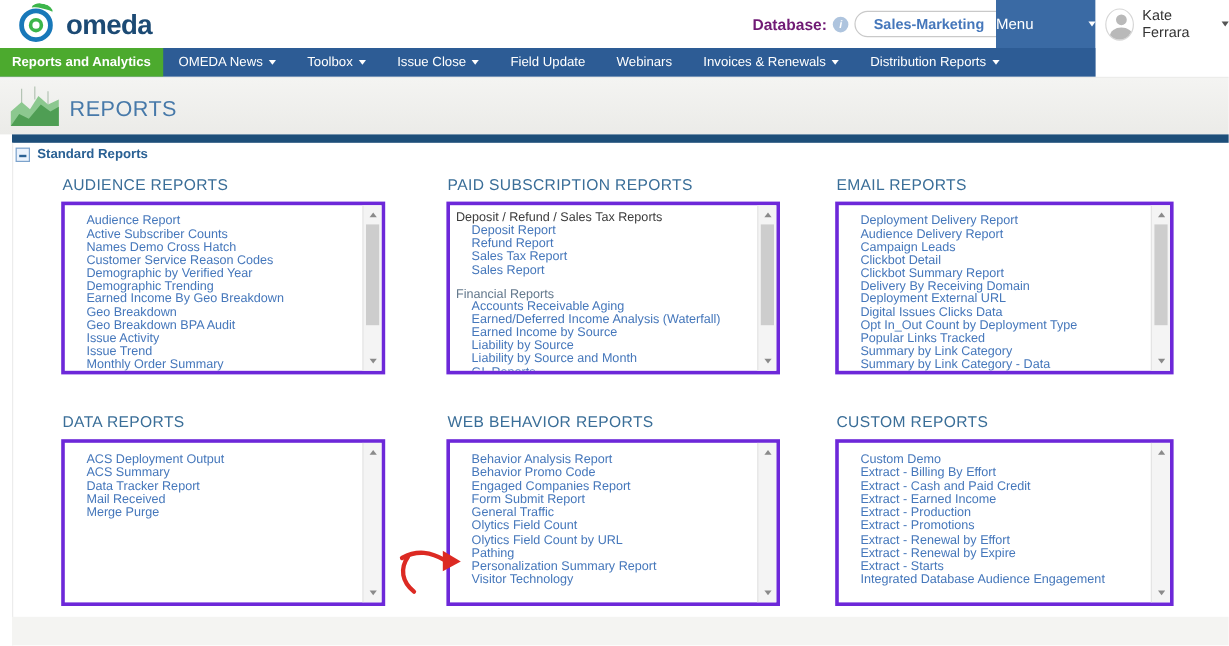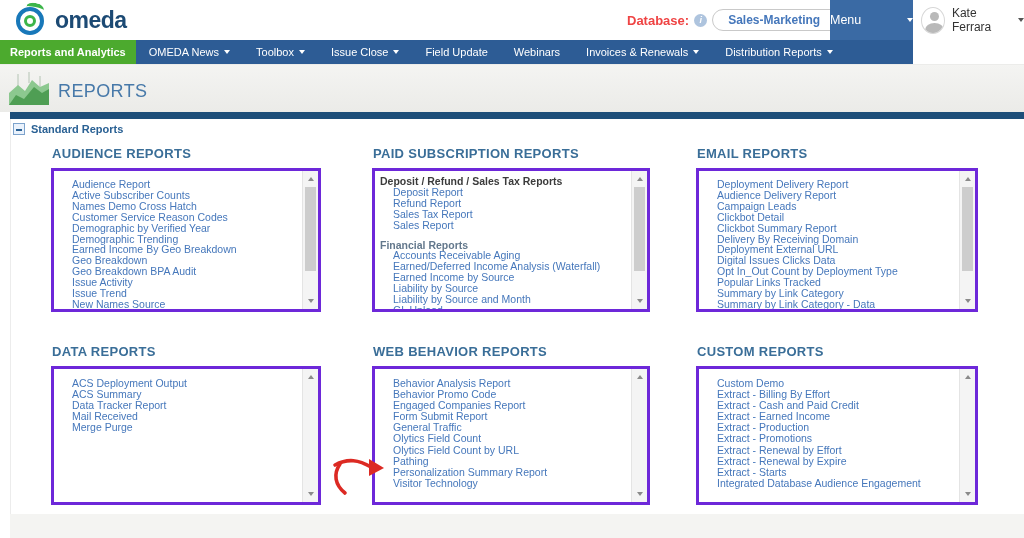--- a/index.html
+++ b/index.html
@@ -12,21 +12,21 @@
   
   .header { position:absolute; top:0; left:0; width:1024px; height:40px; background:#fff; }
   .logo { position:absolute; left:14px; top:3px; height:34px; display:flex; align-items:center; gap:7px; }
   .logo-icon { position:relative; width:34px; height:34px; }
   .ring-outer { position:absolute; left:2px; top:4px; width:28px; height:28px; border:4px solid #1878b9; border-radius:50%; }
   .ring-inner { position:absolute; left:10px; top:12px; width:12px; height:12px; border:3px solid #3cb54a; border-radius:50%; }
   .swoosh { position:absolute; top:0px; left:12px; width:18px; height:11px; border-radius:50%;
             border-top:4px solid #3cb54a; transform:rotate(12deg); }
   .logo-text { font-size:23px; font-weight:700; color:#1c4a74; letter-spacing:-0.5px; }
   .db { position:absolute; left:627px; top:8px; height:24px; display:flex; align-items:center; gap:5px; }
-  .db-label { font-size:13px; font-weight:700; color:#ef4444; }
+  .db-label { font-size:13px; font-weight:700; color:#701a75; }
   .info-icon { width:13px; height:13px; border-radius:50%; background:#aec4de; color:#fff;
                font-size:9px; font-weight:700; font-style:italic; text-align:center; line-height:13px; }
   .info-icon::after { content:"i"; }
   .db-pill { width:143px; height:22px; border:1px solid #c9c9c9; border-radius:11px; background:#fff;
              color:#4577bb; font-weight:700; font-size:12px; padding-left:15px; outline:none;
              font-family:"Liberation Sans", sans-serif; }
   .menu-block { position:absolute; left:830px; top:0; width:83px; height:40px; background:#3a6aa4;
                 color:#fff; display:flex; align-items:center; justify-content:space-between; gap:6px;
                 font-size:12.5px; cursor:pointer; }
   .user { position:absolute; left:913px; top:0; width:111px; height:40px; background:#fff;
@@ -61,29 +61,29 @@
   .collapse-box::after { content:""; position:absolute; left:2px; top:5px; width:6px; height:1.5px; background:#2a6194; }
   .std-label { font-size:11px; font-weight:700; color:#2a6194; }
   
   .panel { position:absolute; }
   .p1 { left:51px;  top:146px; width:270px; }
   .p2 { left:372px; top:146px; width:278px; }
   .p3 { left:696px; top:146px; width:282px; }
   .p4 { left:51px;  top:344px; width:270px; }
   .p5 { left:372px; top:344px; width:278px; }
   .p6 { left:696px; top:344px; width:282px; }
-  .panel-title { font-size:13px; font-weight:700; color:#3a6e98; letter-spacing:.3px; margin:0 0 7px 1px; }
+  .panel-title { font-size:13px; font-weight:400; color:#3a6e98; letter-spacing:.3px; margin:0 0 7px 1px; }
   .listbox { position:relative; height:144px; border:3px solid #6d28d9; background:#fff; overflow:hidden; }
   .p4 .listbox, .p5 .listbox, .p6 .listbox { height:139px; }
   .list { padding:8px 20px 0 18px; font-size:10.5px; line-height:10.9px; }
   .p2 .list { padding-top:5px; }
   .p4 .list, .p5 .list, .p6 .list { padding-top:9px; line-height:11.1px; }
   .row { white-space:nowrap; }
   .row.link { color:#4577bb; cursor:pointer; }
-  .row.group { color:#3b3b3b; margin-left:-13px;font-weight:bold; }
+  .row.group { color:#3b3b3b; margin-left:-13px; }
   .row.group.muted { color:#63788c; }
   .row.spacer { height:9px; }
   
   .sb { position:absolute; top:0; right:0; bottom:0; width:16px; background:#f4f4f4; border-left:1px solid #e4e4e4; }
   .sb-btn { position:absolute; left:0; width:15px; height:14px; display:flex; align-items:center; justify-content:center; cursor:pointer; }
   .sb-btn.up { top:1px; } .sb-btn.down { bottom:1px; }
   .sb-btn.up::after { content:""; width:0; height:0; border-left:3.5px solid transparent; border-right:3.5px solid transparent; border-bottom:4.5px solid #8a8a8a; }
   .sb-btn.down::after { content:""; width:0; height:0; border-left:3.5px solid transparent; border-right:3.5px solid transparent; border-top:4.5px solid #8a8a8a; }
   .sb-thumb { position:absolute; left:2px; right:2px; top:16px; height:84px; background:#cdcdcd; cursor:grab; }
   
@@ -183,20 +183,21 @@
           <div class="row link">Active Subscriber Counts</div>
           <div class="row link">Names Demo Cross Hatch</div>
           <div class="row link">Customer Service Reason Codes</div>
           <div class="row link">Demographic by Verified Year</div>
           <div class="row link">Demographic Trending</div>
           <div class="row link">Earned Income By Geo Breakdown</div>
           <div class="row link">Geo Breakdown</div>
           <div class="row link">Geo Breakdown BPA Audit</div>
           <div class="row link">Issue Activity</div>
           <div class="row link">Issue Trend</div>
+          <div class="row link">Monthly Order Summary</div>
           <div class="row link">New Names Source</div>
         </div>
         <div class="sb">
           <div class="sb-btn up"></div>
           <div class="sb-thumb"></div>
           <div class="sb-btn down"></div>
         </div>
       </div>
     </section>
     <section class="panel p2">
@@ -208,21 +209,21 @@
           <div class="row link">Refund Report</div>
           <div class="row link">Sales Tax Report</div>
           <div class="row link">Sales Report</div>
           <div class="row spacer"></div>
           <div class="row group muted">Financial Reports</div>
           <div class="row link">Accounts Receivable Aging</div>
           <div class="row link">Earned/Deferred Income Analysis (Waterfall)</div>
           <div class="row link">Earned Income by Source</div>
           <div class="row link">Liability by Source</div>
           <div class="row link">Liability by Source and Month</div>
-          <div class="row link">GL Upload</div>
+          <div class="row link">GL Reports</div>
         </div>
         <div class="sb">
           <div class="sb-btn up"></div>
           <div class="sb-thumb"></div>
           <div class="sb-btn down"></div>
         </div>
       </div>
     </section>
     <section class="panel p3">
       <h2 class="panel-title">EMAIL REPORTS</h2>

